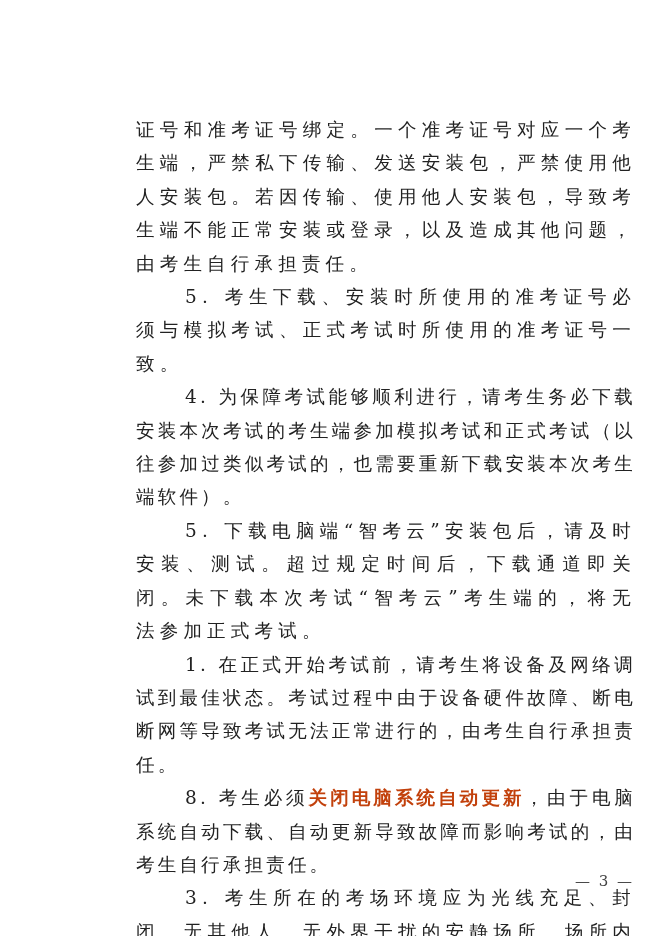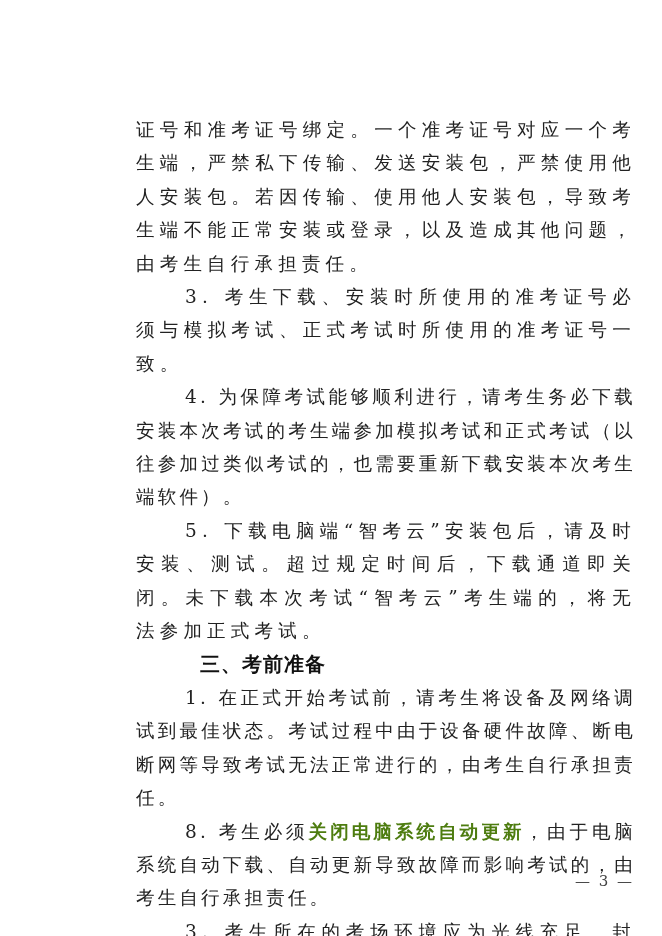--- a/index.html
+++ b/index.html
@@ -48,47 +48,46 @@
       margin: 0;
       font-family: "DejaVu Sans", "Liberation Sans", sans-serif;
       font-size: 20px;
       line-height: 33.4px;
       letter-spacing: 1px;
       padding-left: 64px;
       color: #111;
     }
     .bold {
       font-weight: bold;
-      color: #4d7c0f;
+      color: #c2410c;
       letter-spacing: 2.4px;
     }
     .page-number {
       position: absolute;
       left: 527px;
       top: 872px;
       font-size: 15px;
       color: #444;
       letter-spacing: 2px;
     }
   </style>
 </head>
 <body>
 
 <div class="page">
   <div class="text-body">
 
     <p class="para">证号和准考证号绑定。一个准考证号对应一个考生端，严禁私下传输、发送安装包，严禁使用他人安装包。若因传输、使用他人安装包，导致考生端不能正常安装或登录，以及造成其他问题，由考生自行承担责任。</p>
 
-    <p class="para indent">3. 考生下载、安装时所使用的准考证号必须与模拟考试、正式考试时所使用的准考证号一致。</p>
+    <p class="para indent">5. 考生下载、安装时所使用的准考证号必须与模拟考试、正式考试时所使用的准考证号一致。</p>
 
     <p class="para indent tight">4. 为保障考试能够顺利进行，请考生务必下载安装本次考试的考生端参加模拟考试和正式考试（以往参加过类似考试的，也需要重新下载安装本次考生端软件）。</p>
 
     <p class="para indent">5. 下载电脑端“智考云”安装包后，请及时安装、测试。超过规定时间后，下载通道即关闭。未下载本次考试“智考云”考生端的，将无法参加正式考试。</p>
 
-    <h2 class="heading">三、考前准备</h2>
 
     <p class="para indent tight">1. 在正式开始考试前，请考生将设备及网络调试到最佳状态。考试过程中由于设备硬件故障、断电断网等导致考试无法正常进行的，由考生自行承担责任。</p>
 
     <p class="para indent tight">
       <span>8. 考生必须</span><span class="bold">关闭电脑系统自动更新</span><span>，由于电脑系统自动下载、自动更新导致故障而影响考试的，由考生自行承担责任。</span>
     </p>
 
     <p class="para indent">3. 考生所在的考场环境应为光线充足、封闭、无其他人、无外界干扰的安静场所，场所内不能放置任何书籍及影像资料等，考生不得在网吧、茶馆、图书馆等公共区域参加考试。</p>
 
   </div>

